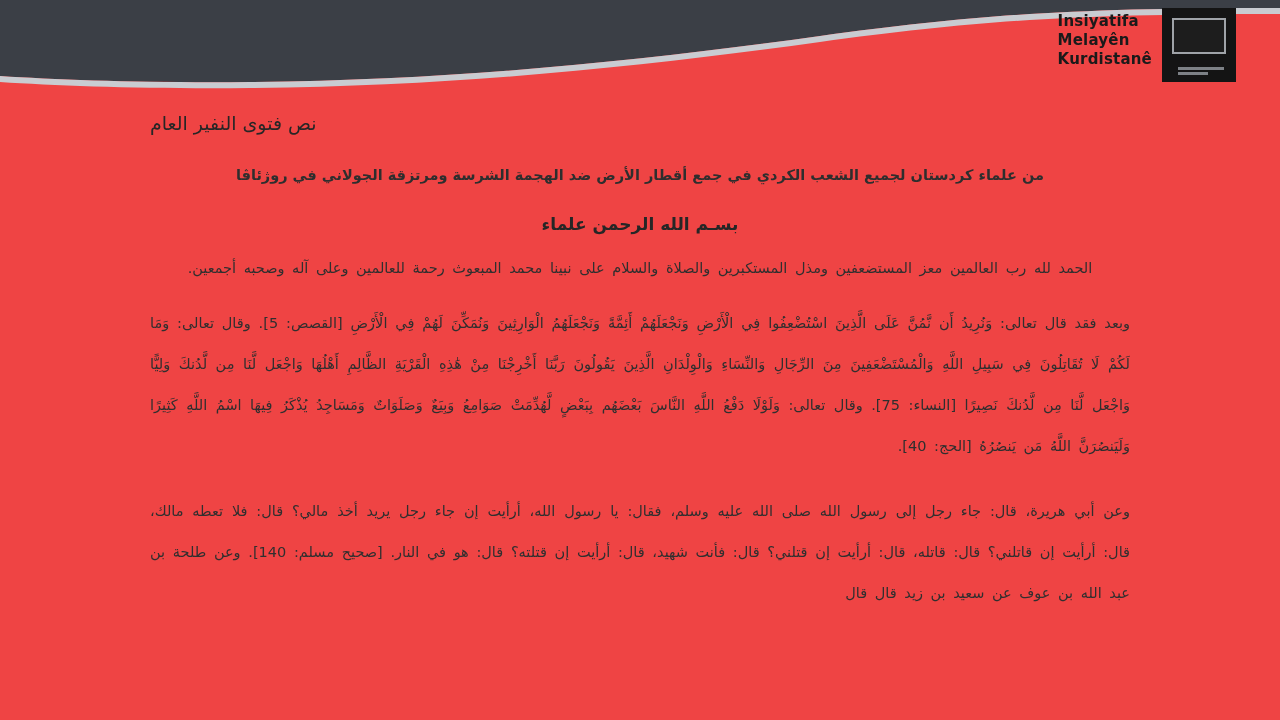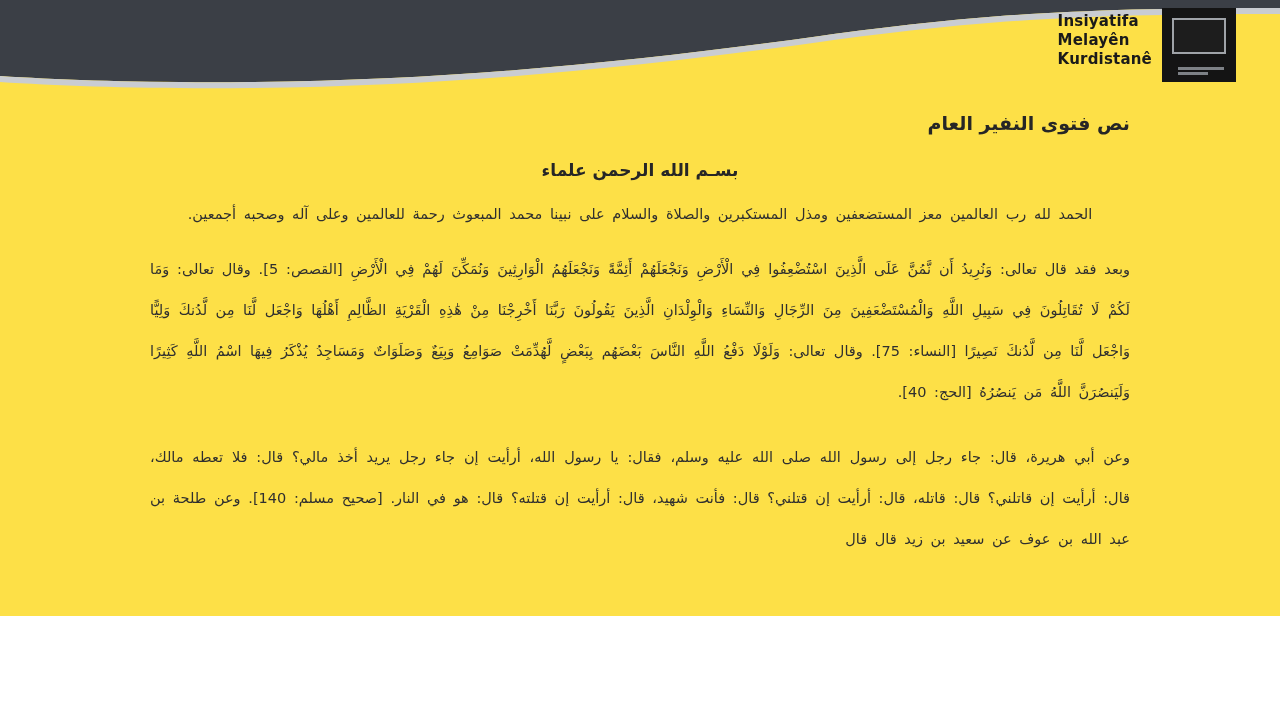--- a/index.html
+++ b/index.html
@@ -11,22 +11,22 @@
     width: 1280px;
     height: 720px;
     overflow: hidden;
     font-family: "DejaVu Sans", sans-serif;
   }
 
   
   .page {
     position: relative;
     width: 1280px;
-    height: 616px;
-    background: #fde047;
+    height: 720px;
+    background: #ef4444;
     overflow: hidden;
   }
 
   
   .banner {
     position: absolute;
     top: 0;
     left: 0;
     width: 1280px;
     height: 110px;
@@ -94,23 +94,23 @@
     left: 0;
     width: 1280px;
     height: 624px;
     box-sizing: border-box;
     padding: 0 150px 0 150px;
     color: #2b2b2b;
     filter: blur(0.35px);
   }
 
   .doc .title {
-    text-align: right;
+    text-align: left;
     font-size: 19px;
-    font-weight: bold;
+    font-weight: normal;
     color: #262626;
     margin: 12px 0 0 0;
     line-height: 30px;
   }
   .doc .subtitle {
     text-align: center;
     font-size: 14.5px;
     font-weight: bold;
     color: #2e2e2e;
     margin: 20px 0 0 0;
@@ -160,19 +160,20 @@
     </div>
     <div class="logo-mark">
       <div class="inner-box"></div>
       <div class="bar"></div>
       <div class="bar b2"></div>
     </div>
   </div>
 
   <div class="doc">
     <h1 class="title">نص فتوى النفير العام</h1>
+    <p class="subtitle">من علماء كردستان لجميع الشعب الكردي في جمع أقطار الأرض ضد الهجمة الشرسة ومرتزقة الجولاني في روژئاڤا</p>
     <p class="basmala">بسـم الله الرحمن علماء</p>
     <p class="body-par">الحمد لله رب العالمين معز المستضعفين ومذل المستكبرين والصلاة والسلام على نبينا محمد المبعوث رحمة للعالمين وعلى آله وصحبه أجمعين.</p>
     <p class="body-par flush">وبعد فقد قال تعالى: وَنُرِيدُ أَن نَّمُنَّ عَلَى الَّذِينَ اسْتُضْعِفُوا فِي الْأَرْضِ وَنَجْعَلَهُمْ أَئِمَّةً وَنَجْعَلَهُمُ الْوَارِثِينَ وَنُمَكِّنَ لَهُمْ فِي الْأَرْضِ [القصص: 5]. وقال تعالى: وَمَا لَكُمْ لَا تُقَاتِلُونَ فِي سَبِيلِ اللَّهِ وَالْمُسْتَضْعَفِينَ مِنَ الرِّجَالِ وَالنِّسَاءِ وَالْوِلْدَانِ الَّذِينَ يَقُولُونَ رَبَّنَا أَخْرِجْنَا مِنْ هَٰذِهِ الْقَرْيَةِ الظَّالِمِ أَهْلُهَا وَاجْعَل لَّنَا مِن لَّدُنكَ وَلِيًّا وَاجْعَل لَّنَا مِن لَّدُنكَ نَصِيرًا [النساء: 75]. وقال تعالى: وَلَوْلَا دَفْعُ اللَّهِ النَّاسَ بَعْضَهُم بِبَعْضٍ لَّهُدِّمَتْ صَوَامِعُ وَبِيَعٌ وَصَلَوَاتٌ وَمَسَاجِدُ يُذْكَرُ فِيهَا اسْمُ اللَّهِ كَثِيرًا وَلَيَنصُرَنَّ اللَّهُ مَن يَنصُرُهُ [الحج: 40].</p>
     <p class="body-par flush tight">وعن أبي هريرة، قال: جاء رجل إلى رسول الله صلى الله عليه وسلم، فقال: يا رسول الله، أرأيت إن جاء رجل يريد أخذ مالي؟ قال: فلا تعطه مالك، قال: أرأيت إن قاتلني؟ قال: قاتله، قال: أرأيت إن قتلني؟ قال: فأنت شهيد، قال: أرأيت إن قتلته؟ قال: هو في النار. [صحيح مسلم: 140]. وعن طلحة بن عبد الله بن عوف عن سعيد بن زيد قال قال</p>
   </div>
 
 </div>
 
 </body></html>

